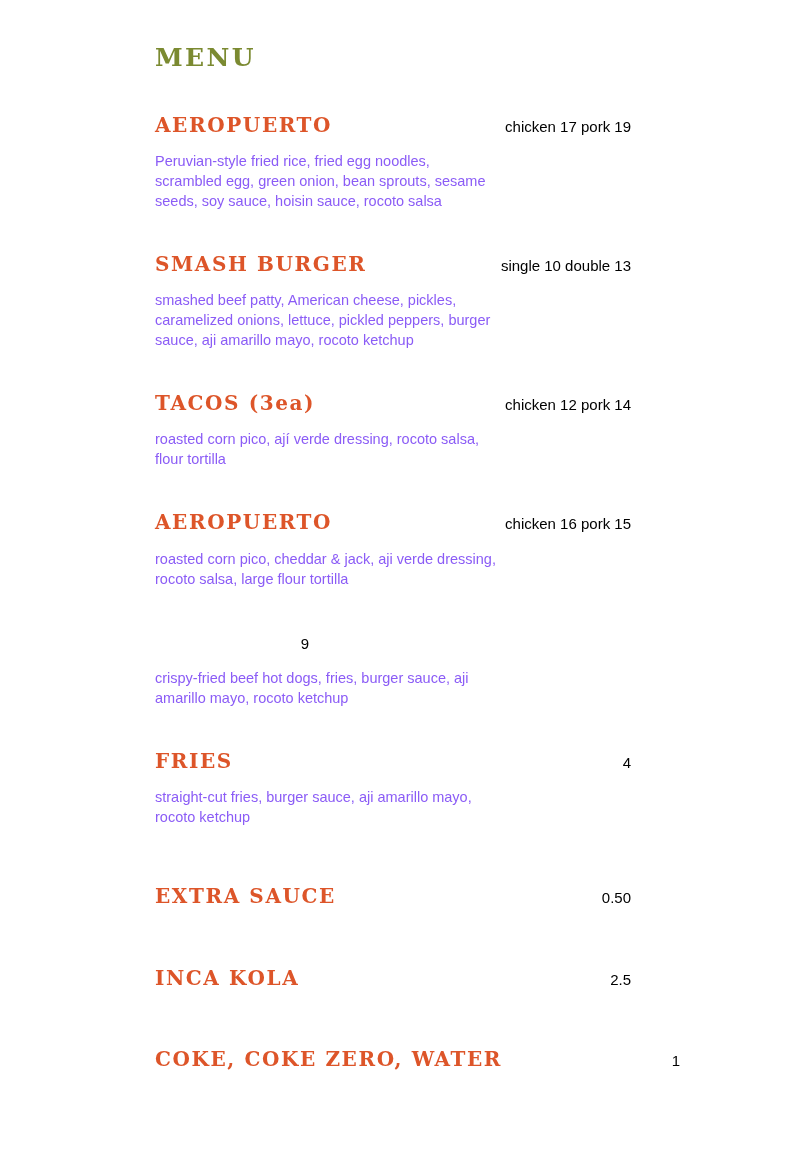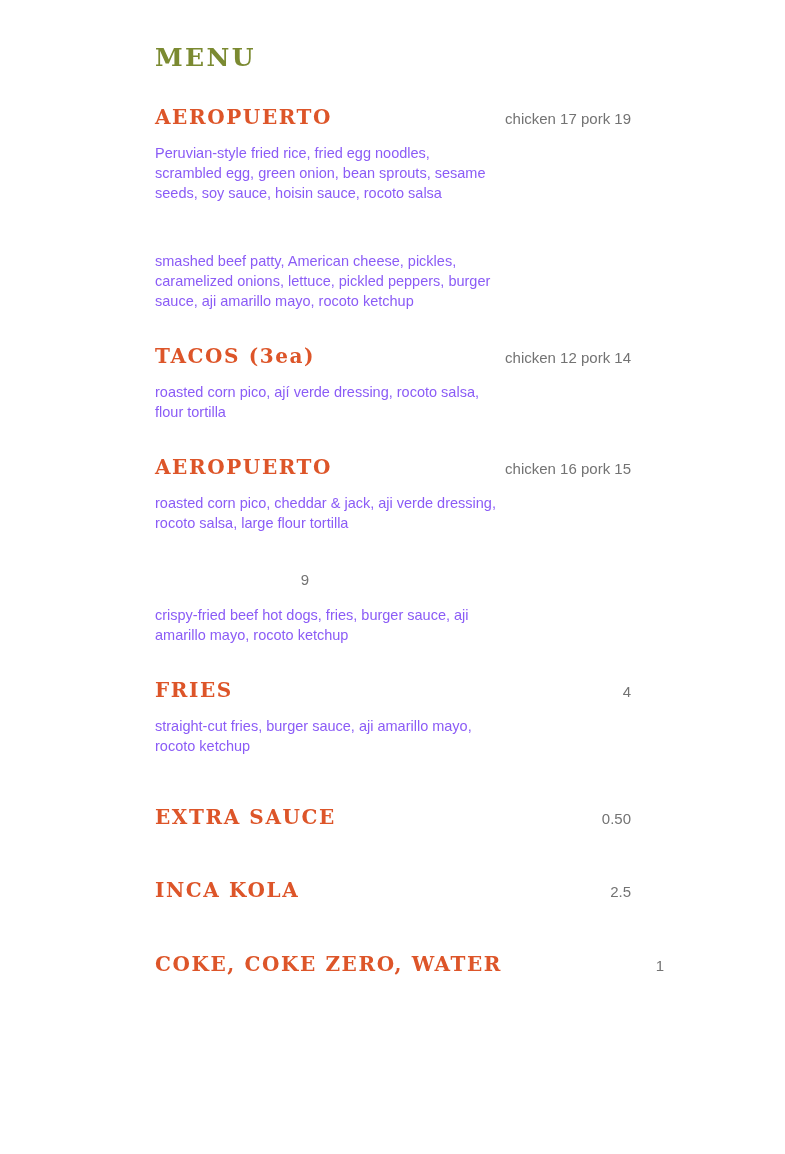--- a/index.html
+++ b/index.html
@@ -54,39 +54,40 @@
     padding-top: 34px;
   }
   .item.compact {
     padding-top: 50px;
   }
 
   .item-head {
     display: flex;
     align-items: flex-start;
     justify-content: space-between;
-    gap: 8px;
+    gap: 24px;
+    margin-top: 8px;
   }
 
   .item-name {
     font-family: "DejaVu Serif", "Liberation Serif", serif;
     font-size: 20px;
     font-weight: bold;
     letter-spacing: 1.6px;
     color: #dd5529;
     line-height: 1.15;
     margin: 0;
     white-space: nowrap;
     flex: 0 1 auto;
   }
 
   .item-price {
     font-family: "Liberation Sans", sans-serif;
     font-size: 15px;
-    color: #737373;
+    color: #000000;
     line-height: 1.42;
     text-align: right;
     width: 154px;
     flex: 0 0 154px;
     padding-top: 2px;
     white-space: normal;
   }
 
   .item-desc {
     font-family: "Liberation Sans", sans-serif;
@@ -109,20 +110,24 @@
 
       <li class="item">
         <div class="item-head">
           <h2 class="item-name">AEROPUERTO</h2>
           <div class="item-price">chicken 17 pork 19</div>
         </div>
         <p class="item-desc">Peruvian-style fried rice, fried egg noodles, scrambled egg, green onion, bean sprouts, sesame seeds, soy sauce, hoisin sauce, rocoto salsa</p>
       </li>
 
       <li class="item">
+        <div class="item-head">
+          <h2 class="item-name">SMASH BURGER</h2>
+          <div class="item-price">single 10 double 13</div>
+        </div>
         <p class="item-desc">smashed beef patty, American cheese, pickles, caramelized onions, lettuce, pickled peppers, burger sauce, aji amarillo mayo, rocoto ketchup</p>
       </li>
 
       <li class="item">
         <div class="item-head">
           <h2 class="item-name">TACOS (3ea)</h2>
           <div class="item-price">chicken 12 pork 14</div>
         </div>
         <p class="item-desc">roasted corn pico, ají verde dressing, rocoto salsa, flour tortilla</p>
       </li>

